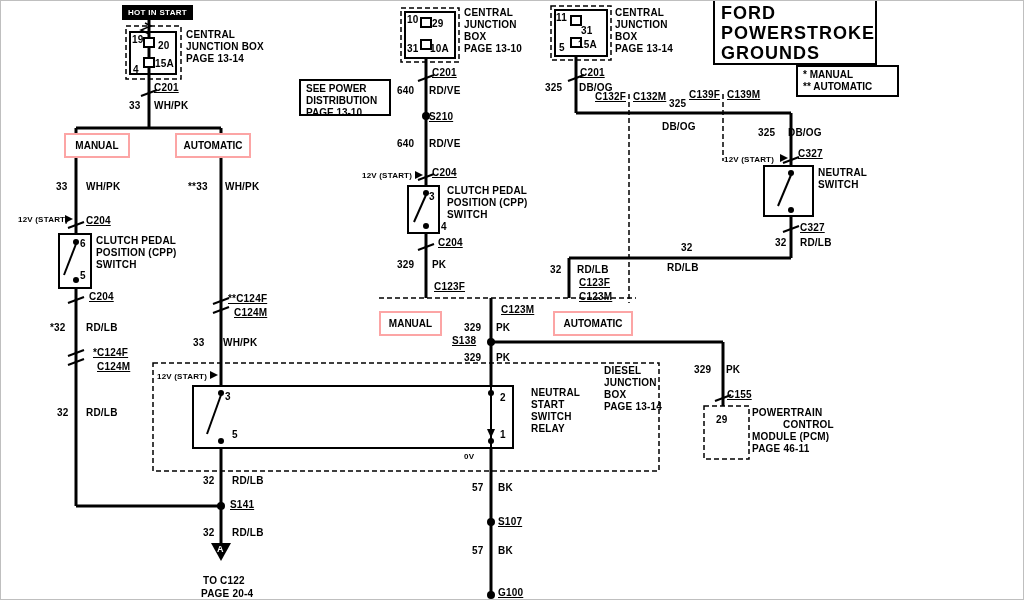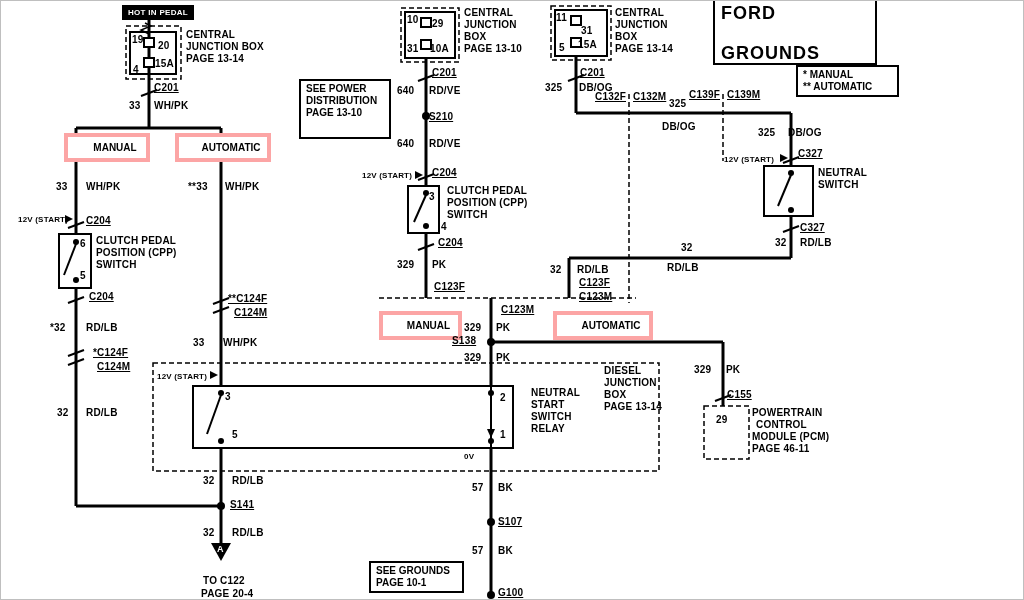--- a/index.html
+++ b/index.html
@@ -5,24 +5,24 @@
   html,body{margin:0;padding:0;background:#fff;}
   #page{position:relative;width:1024px;height:600px;background:#fff;overflow:hidden;
         border:1px solid #bfbfbf;box-sizing:border-box;
         font-family:"Liberation Sans",sans-serif;}
   svg{position:absolute;left:0;top:0;}
   .lbl{position:absolute;font:bold 10px "Liberation Sans",sans-serif;color:#000;
        white-space:nowrap;line-height:11px;letter-spacing:.2px;}
   .u{text-decoration:underline;}
   .sm{font-size:8px;}
   .big{font:bold 18px "Liberation Sans",sans-serif;letter-spacing:1px;}
-  .vbox{position:absolute;border:4px solid #fca5a5;background:#fff;display:flex;
-        align-items:center;justify-content:center;font:bold 10px "Liberation Sans",sans-serif;padding-left:16px;}
+  .vbox{position:absolute;border:2px solid #fca5a5;background:#fff;display:flex;
+        align-items:center;justify-content:center;font:bold 10px "Liberation Sans",sans-serif;}
   .note-box{position:absolute;border:2px solid #000;background:#fff;display:flex;
-        flex-direction:column;justify-content:flex-start;padding:2px 5px;
+        flex-direction:column;justify-content:space-between;padding:2px 5px;
         font:bold 10px "Liberation Sans",sans-serif;line-height:12px;box-sizing:border-box;}
   .frame{position:absolute;border:2px solid #000;background:transparent;}
   .inv{position:absolute;background:#000;color:#fff;font:bold 8px "Liberation Sans",sans-serif;
        padding:3px 6px;letter-spacing:.3px;}
   .wht{color:#fff;}
 </style>
 </head>
 <body>
 
 <div id="page">
@@ -134,28 +134,29 @@
       <polygon points="414,170 414,178 422,174"></polygon>
       <polygon points="209,370 209,378 217,374"></polygon>
       <polygon points="779,153 779,161 787,157"></polygon>
     </g>
 
     <polygon points="210,542 230,542 220,560" fill="#000"></polygon>
   </svg>
 
   <div class="frame" style="left:712px;top:-6px;width:160px;height:66px"></div>
   <div class="lbl big" style="left:720px;top:2px">FORD</div>
+  <div class="lbl big" style="left:720px;top:22px">POWERSTROKE</div>
   <div class="lbl big" style="left:720px;top:42px">GROUNDS</div>
 
   <div class="note-box" style="left:795px;top:64px;width:103px;height:32px">
     <span>* MANUAL</span>
     <span>** AUTOMATIC</span>
   </div>
 
-  <div class="inv" style="left:121px;top:4px">HOT IN PEDAL</div>
+  <div class="inv" style="left:121px;top:4px">HOT IN START</div>
   <div class="lbl" style="left:131px;top:33px">19</div>
   <div class="lbl" style="left:157px;top:39px">20</div>
   <div class="lbl" style="left:154px;top:57px">15A</div>
   <div class="lbl" style="left:132px;top:63px">4</div>
   <div class="lbl" style="left:185px;top:28px">CENTRAL</div>
   <div class="lbl" style="left:185px;top:40px">JUNCTION BOX</div>
   <div class="lbl" style="left:185px;top:52px">PAGE 13-14</div>
   <div class="lbl u" style="left:153px;top:81px">C201</div>
   <div class="lbl" style="left:128px;top:99px">33</div>
   <div class="lbl" style="left:153px;top:99px">WH/PK</div>
@@ -255,25 +256,21 @@
   <div class="lbl" style="left:202px;top:574px">TO C122</div>
   <div class="lbl" style="left:200px;top:587px">PAGE 20-4</div>
 
   <div class="lbl" style="left:471px;top:481px">57</div>
   <div class="lbl" style="left:497px;top:481px">BK</div>
   <div class="lbl u" style="left:497px;top:515px">S107</div>
   <div class="lbl" style="left:471px;top:544px">57</div>
   <div class="lbl" style="left:497px;top:544px">BK</div>
   <div class="lbl u" style="left:497px;top:586px">G100</div>
 
-  <div class="note-box" style="left:368px;top:560px;width:95px;height:32px">
-    <span>SEE GROUNDS</span>
-    <span>PAGE 10-1</span>
-  </div>
-  <div class="note-box" style="left:298px;top:78px;width:92px;height:60px">
+  <div class="note-box" style="left:298px;top:78px;width:92px;height:37px">
     <span>SEE POWER</span>
     <span>DISTRIBUTION</span>
     <span>PAGE 13-10</span>
   </div>
 
   <div class="lbl" style="left:555px;top:11px">11</div>
   <div class="lbl" style="left:580px;top:24px">31</div>
   <div class="lbl" style="left:577px;top:38px">15A</div>
   <div class="lbl" style="left:558px;top:41px">5</div>
   <div class="lbl" style="left:614px;top:6px">CENTRAL</div>
@@ -303,17 +300,17 @@
   <div class="lbl" style="left:549px;top:263px">32</div>
   <div class="lbl" style="left:576px;top:263px">RD/LB</div>
   <div class="lbl u" style="left:578px;top:276px">C123F</div>
   <div class="lbl u" style="left:578px;top:290px">C123M</div>
 
   <div class="lbl" style="left:693px;top:363px">329</div>
   <div class="lbl" style="left:725px;top:363px">PK</div>
   <div class="lbl u" style="left:726px;top:388px">C155</div>
   <div class="lbl" style="left:715px;top:413px">29</div>
   <div class="lbl" style="left:751px;top:406px">POWERTRAIN</div>
-  <div class="lbl" style="left:755px;top:418px">CONTROL</div>
+  <div class="lbl" style="left:782px;top:418px">CONTROL</div>
   <div class="lbl" style="left:751px;top:430px">MODULE (PCM)</div>
   <div class="lbl" style="left:751px;top:442px">PAGE 46-11</div>
 
 </div>
 
 </body></html>

